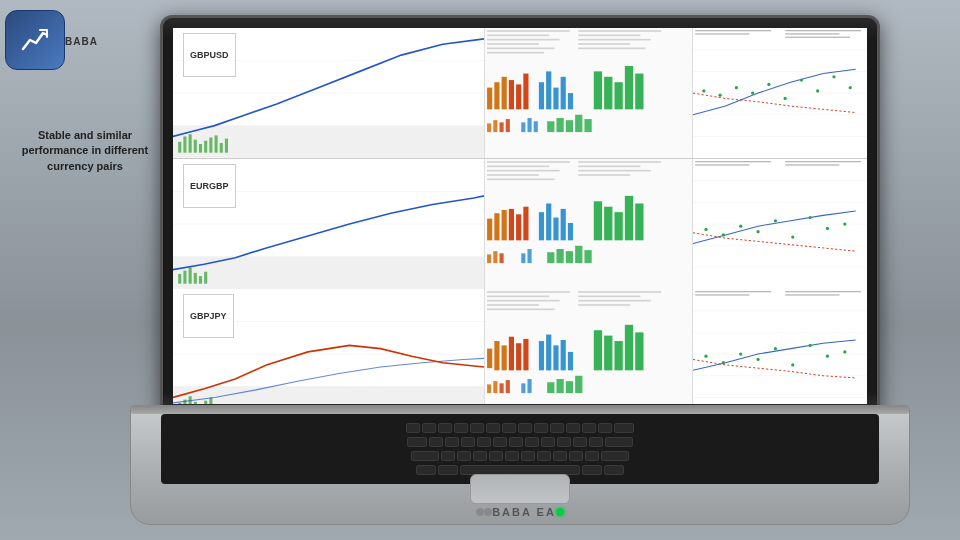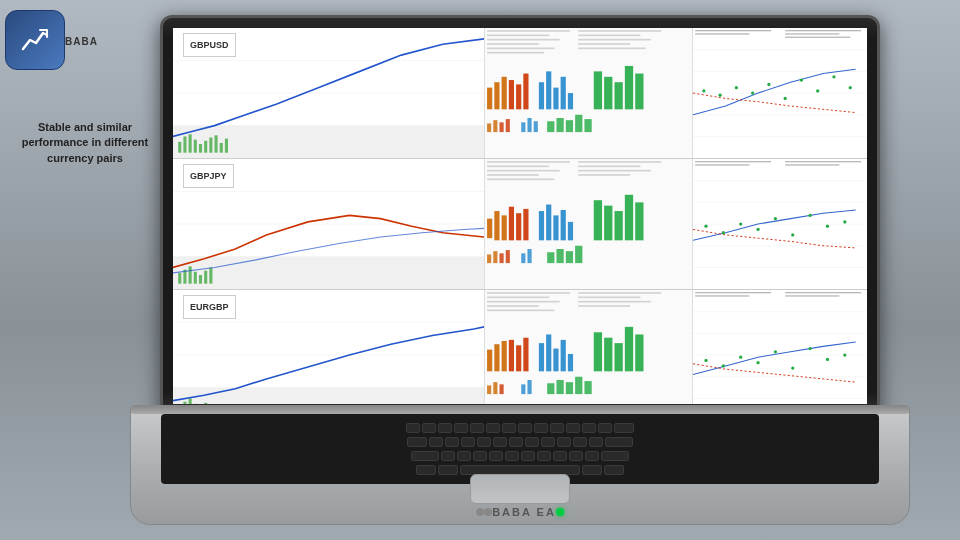--- a/index.html
+++ b/index.html
@@ -38,21 +38,21 @@
       font-size: 10px;
       font-weight: bold;
       margin-top: 3px;
       letter-spacing: 1px;
     }
 
     
     .description-text {
       position: absolute;
       left: 10px;
-      top: 120px;
+      top: 128px;
       width: 150px;
       color: #222;
       font-size: 11px;
       font-weight: bold;
       text-align: center;
       line-height: 1.4;
     }
 
     
     .laptop-wrapper {
@@ -101,21 +101,21 @@
       position: relative;
       background: white;
     }
 
     .chart-label {
       position: absolute;
       top: 5px;
       left: 10px;
       background: white;
       border: 1px solid #ccc;
-      padding: 6px 6px;
+      padding: 16px 6px;
       font-size: 9px;
       font-weight: bold;
       color: #333;
       z-index: 10;
       text-align: center;
     }
 
     
     .chart-equity {
       width: 45%;
@@ -358,114 +358,20 @@
               <circle cx="100" cy="48" r="1.5" fill="#22aa44"></circle>
               <circle cx="115" cy="58" r="1.5" fill="#22aa44"></circle>
               <circle cx="130" cy="45" r="1.5" fill="#22aa44"></circle>
               <circle cx="145" cy="55" r="1.5" fill="#22aa44"></circle>
 
               <rect x="2" y="2" width="70" height="1" fill="#aaa"></rect>
               <rect x="2" y="5" width="50" height="1" fill="#aaa"></rect>
               <rect x="85" y="2" width="70" height="1" fill="#aaa"></rect>
               <rect x="85" y="5" width="50" height="1" fill="#aaa"></rect>
               <rect x="85" y="8" width="60" height="1" fill="#aaa"></rect>
-            </svg>
-          </div>
-        </div>
-
-        <div class="chart-row">
-          <div class="chart-label">GBPJPY</div>
-          <div class="chart-equity">
-            <svg width="100%" height="100%" viewBox="0 0 300 120" preserveAspectRatio="none">
-              <line x1="0" y1="30" x2="300" y2="30" stroke="#eee" stroke-width="0.5"></line>
-              <line x1="0" y1="60" x2="300" y2="60" stroke="#eee" stroke-width="0.5"></line>
-              <line x1="0" y1="90" x2="300" y2="90" stroke="#eee" stroke-width="0.5"></line>
-              <rect x="0" y="90" width="300" height="30" fill="#f0f0f0"></rect>
-
-              <rect x="5" y="105" width="3" height="10" fill="#44aa44" opacity="0.8"></rect>
-              <rect x="10" y="102" width="3" height="13" fill="#44aa44" opacity="0.8"></rect>
-              <rect x="15" y="99" width="3" height="16" fill="#44aa44" opacity="0.8"></rect>
-              <rect x="20" y="104" width="3" height="11" fill="#44aa44" opacity="0.8"></rect>
-              <rect x="25" y="107" width="3" height="8" fill="#44aa44" opacity="0.8"></rect>
-              <rect x="30" y="103" width="3" height="12" fill="#44aa44" opacity="0.8"></rect>
-              <rect x="35" y="100" width="3" height="15" fill="#44aa44" opacity="0.8"></rect>
-
-              <polyline points="0,100 30,92 60,83 90,70 130,58 170,52 200,55 230,62 260,68 300,72" stroke="#cc3300" stroke-width="1.5" fill="none"></polyline>
-
-              <polyline points="0,105 40,100 80,93 120,85 160,78 200,72 240,68 280,65 300,64" stroke="#2255cc" stroke-width="1" fill="none" opacity="0.7"></polyline>
-            </svg>
-          </div>
-          <div class="chart-stats">
-            <svg width="100%" height="100%" viewBox="0 0 200 120" preserveAspectRatio="none">
-              <rect x="0" y="0" width="200" height="120" fill="#fafafa"></rect>
-              <rect x="2" y="2" width="80" height="1.5" fill="#aaa" opacity="0.5"></rect>
-              <rect x="2" y="6" width="60" height="1.5" fill="#aaa" opacity="0.5"></rect>
-              <rect x="2" y="10" width="70" height="1.5" fill="#aaa" opacity="0.5"></rect>
-              <rect x="2" y="14" width="50" height="1.5" fill="#aaa" opacity="0.5"></rect>
-              <rect x="2" y="18" width="65" height="1.5" fill="#aaa" opacity="0.5"></rect>
-              <rect x="90" y="2" width="80" height="1.5" fill="#aaa" opacity="0.5"></rect>
-              <rect x="90" y="6" width="60" height="1.5" fill="#aaa" opacity="0.5"></rect>
-              <rect x="90" y="10" width="70" height="1.5" fill="#aaa" opacity="0.5"></rect>
-              <rect x="90" y="14" width="50" height="1.5" fill="#aaa" opacity="0.5"></rect>
-
-              <rect x="2" y="55" width="5" height="18" fill="#cc6600" opacity="0.9"></rect>
-              <rect x="9" y="48" width="5" height="27" fill="#cc6600" opacity="0.9"></rect>
-              <rect x="16" y="52" width="5" height="23" fill="#cc6600" opacity="0.9"></rect>
-              <rect x="23" y="44" width="5" height="31" fill="#cc3300" opacity="0.9"></rect>
-              <rect x="30" y="50" width="5" height="25" fill="#cc3300" opacity="0.9"></rect>
-              <rect x="37" y="46" width="5" height="29" fill="#cc3300" opacity="0.9"></rect>
-
-              <rect x="52" y="48" width="5" height="27" fill="#2288cc" opacity="0.9"></rect>
-              <rect x="59" y="42" width="5" height="33" fill="#2288cc" opacity="0.9"></rect>
-              <rect x="66" y="52" width="5" height="23" fill="#2288cc" opacity="0.9"></rect>
-              <rect x="73" y="47" width="5" height="28" fill="#2288cc" opacity="0.9"></rect>
-              <rect x="80" y="58" width="5" height="17" fill="#2288cc" opacity="0.9"></rect>
-
-              <rect x="105" y="38" width="8" height="37" fill="#22aa44" opacity="0.9"></rect>
-              <rect x="115" y="43" width="8" height="32" fill="#22aa44" opacity="0.9"></rect>
-              <rect x="125" y="48" width="8" height="27" fill="#22aa44" opacity="0.9"></rect>
-              <rect x="135" y="33" width="8" height="42" fill="#22aa44" opacity="0.9"></rect>
-              <rect x="145" y="40" width="8" height="35" fill="#22aa44" opacity="0.9"></rect>
-
-              <rect x="2" y="88" width="4" height="8" fill="#cc6600" opacity="0.8"></rect>
-              <rect x="8" y="85" width="4" height="11" fill="#cc6600" opacity="0.8"></rect>
-              <rect x="14" y="87" width="4" height="9" fill="#cc3300" opacity="0.8"></rect>
-              <rect x="20" y="84" width="4" height="12" fill="#cc3300" opacity="0.8"></rect>
-              <rect x="35" y="87" width="4" height="9" fill="#2288cc" opacity="0.8"></rect>
-              <rect x="41" y="83" width="4" height="13" fill="#2288cc" opacity="0.8"></rect>
-              <rect x="60" y="86" width="7" height="10" fill="#22aa44" opacity="0.8"></rect>
-              <rect x="69" y="83" width="7" height="13" fill="#22aa44" opacity="0.8"></rect>
-              <rect x="78" y="85" width="7" height="11" fill="#22aa44" opacity="0.8"></rect>
-              <rect x="87" y="80" width="7" height="16" fill="#22aa44" opacity="0.8"></rect>
-            </svg>
-          </div>
-          <div class="chart-signals">
-            <svg width="100%" height="100%" viewBox="0 0 160 120" preserveAspectRatio="none">
-              <rect x="0" y="0" width="160" height="120" fill="white"></rect>
-              <line x1="0" y1="20" x2="160" y2="20" stroke="#eee" stroke-width="0.5"></line>
-              <line x1="0" y1="40" x2="160" y2="40" stroke="#eee" stroke-width="0.5"></line>
-              <line x1="0" y1="60" x2="160" y2="60" stroke="#eee" stroke-width="0.5"></line>
-              <line x1="0" y1="80" x2="160" y2="80" stroke="#eee" stroke-width="0.5"></line>
-              <line x1="0" y1="100" x2="160" y2="100" stroke="#eee" stroke-width="0.5"></line>
-              <polyline points="0,75 30,68 60,60 90,55 120,50 150,47" stroke="#3366cc" stroke-width="1" fill="none"></polyline>
-              <polyline points="0,65 30,70 60,73 90,76 120,80 150,82" stroke="#cc2200" stroke-width="0.8" fill="none" stroke-dasharray="2,2"></polyline>
-
-              <circle cx="12" cy="62" r="1.5" fill="#22aa44"></circle>
-              <circle cx="28" cy="68" r="1.5" fill="#22aa44"></circle>
-              <circle cx="44" cy="60" r="1.5" fill="#22aa44"></circle>
-              <circle cx="60" cy="65" r="1.5" fill="#22aa44"></circle>
-              <circle cx="76" cy="55" r="1.5" fill="#22aa44"></circle>
-              <circle cx="92" cy="70" r="1.5" fill="#22aa44"></circle>
-              <circle cx="108" cy="52" r="1.5" fill="#22aa44"></circle>
-              <circle cx="124" cy="62" r="1.5" fill="#22aa44"></circle>
-              <circle cx="140" cy="58" r="1.5" fill="#22aa44"></circle>
-              <rect x="2" y="2" width="70" height="1" fill="#aaa"></rect>
-              <rect x="2" y="5" width="50" height="1" fill="#aaa"></rect>
-              <rect x="85" y="2" width="70" height="1" fill="#aaa"></rect>
-              <rect x="85" y="5" width="50" height="1" fill="#aaa"></rect>
             </svg>
           </div>
         </div>
 
         <div class="chart-row" style="border-bottom:none;">
           <div class="chart-label">EURGBP</div>
           <div class="chart-equity">
             <svg width="100%" height="100%" viewBox="0 0 300 120" preserveAspectRatio="none">
               <line x1="0" y1="30" x2="300" y2="30" stroke="#eee" stroke-width="0.5"></line>
               <line x1="0" y1="60" x2="300" y2="60" stroke="#eee" stroke-width="0.5"></line>
@@ -541,20 +447,114 @@
               <circle cx="124" cy="64" r="1.5" fill="#22aa44"></circle>
               <circle cx="140" cy="60" r="1.5" fill="#22aa44"></circle>
               <rect x="2" y="2" width="70" height="1" fill="#aaa"></rect>
               <rect x="2" y="5" width="50" height="1" fill="#aaa"></rect>
               <rect x="85" y="2" width="70" height="1" fill="#aaa"></rect>
               <rect x="85" y="5" width="50" height="1" fill="#aaa"></rect>
             </svg>
           </div>
         </div>
 
+        <div class="chart-row">
+          <div class="chart-label">GBPJPY</div>
+          <div class="chart-equity">
+            <svg width="100%" height="100%" viewBox="0 0 300 120" preserveAspectRatio="none">
+              <line x1="0" y1="30" x2="300" y2="30" stroke="#eee" stroke-width="0.5"></line>
+              <line x1="0" y1="60" x2="300" y2="60" stroke="#eee" stroke-width="0.5"></line>
+              <line x1="0" y1="90" x2="300" y2="90" stroke="#eee" stroke-width="0.5"></line>
+              <rect x="0" y="90" width="300" height="30" fill="#f0f0f0"></rect>
+
+              <rect x="5" y="105" width="3" height="10" fill="#44aa44" opacity="0.8"></rect>
+              <rect x="10" y="102" width="3" height="13" fill="#44aa44" opacity="0.8"></rect>
+              <rect x="15" y="99" width="3" height="16" fill="#44aa44" opacity="0.8"></rect>
+              <rect x="20" y="104" width="3" height="11" fill="#44aa44" opacity="0.8"></rect>
+              <rect x="25" y="107" width="3" height="8" fill="#44aa44" opacity="0.8"></rect>
+              <rect x="30" y="103" width="3" height="12" fill="#44aa44" opacity="0.8"></rect>
+              <rect x="35" y="100" width="3" height="15" fill="#44aa44" opacity="0.8"></rect>
+
+              <polyline points="0,100 30,92 60,83 90,70 130,58 170,52 200,55 230,62 260,68 300,72" stroke="#cc3300" stroke-width="1.5" fill="none"></polyline>
+
+              <polyline points="0,105 40,100 80,93 120,85 160,78 200,72 240,68 280,65 300,64" stroke="#2255cc" stroke-width="1" fill="none" opacity="0.7"></polyline>
+            </svg>
+          </div>
+          <div class="chart-stats">
+            <svg width="100%" height="100%" viewBox="0 0 200 120" preserveAspectRatio="none">
+              <rect x="0" y="0" width="200" height="120" fill="#fafafa"></rect>
+              <rect x="2" y="2" width="80" height="1.5" fill="#aaa" opacity="0.5"></rect>
+              <rect x="2" y="6" width="60" height="1.5" fill="#aaa" opacity="0.5"></rect>
+              <rect x="2" y="10" width="70" height="1.5" fill="#aaa" opacity="0.5"></rect>
+              <rect x="2" y="14" width="50" height="1.5" fill="#aaa" opacity="0.5"></rect>
+              <rect x="2" y="18" width="65" height="1.5" fill="#aaa" opacity="0.5"></rect>
+              <rect x="90" y="2" width="80" height="1.5" fill="#aaa" opacity="0.5"></rect>
+              <rect x="90" y="6" width="60" height="1.5" fill="#aaa" opacity="0.5"></rect>
+              <rect x="90" y="10" width="70" height="1.5" fill="#aaa" opacity="0.5"></rect>
+              <rect x="90" y="14" width="50" height="1.5" fill="#aaa" opacity="0.5"></rect>
+
+              <rect x="2" y="55" width="5" height="18" fill="#cc6600" opacity="0.9"></rect>
+              <rect x="9" y="48" width="5" height="27" fill="#cc6600" opacity="0.9"></rect>
+              <rect x="16" y="52" width="5" height="23" fill="#cc6600" opacity="0.9"></rect>
+              <rect x="23" y="44" width="5" height="31" fill="#cc3300" opacity="0.9"></rect>
+              <rect x="30" y="50" width="5" height="25" fill="#cc3300" opacity="0.9"></rect>
+              <rect x="37" y="46" width="5" height="29" fill="#cc3300" opacity="0.9"></rect>
+
+              <rect x="52" y="48" width="5" height="27" fill="#2288cc" opacity="0.9"></rect>
+              <rect x="59" y="42" width="5" height="33" fill="#2288cc" opacity="0.9"></rect>
+              <rect x="66" y="52" width="5" height="23" fill="#2288cc" opacity="0.9"></rect>
+              <rect x="73" y="47" width="5" height="28" fill="#2288cc" opacity="0.9"></rect>
+              <rect x="80" y="58" width="5" height="17" fill="#2288cc" opacity="0.9"></rect>
+
+              <rect x="105" y="38" width="8" height="37" fill="#22aa44" opacity="0.9"></rect>
+              <rect x="115" y="43" width="8" height="32" fill="#22aa44" opacity="0.9"></rect>
+              <rect x="125" y="48" width="8" height="27" fill="#22aa44" opacity="0.9"></rect>
+              <rect x="135" y="33" width="8" height="42" fill="#22aa44" opacity="0.9"></rect>
+              <rect x="145" y="40" width="8" height="35" fill="#22aa44" opacity="0.9"></rect>
+
+              <rect x="2" y="88" width="4" height="8" fill="#cc6600" opacity="0.8"></rect>
+              <rect x="8" y="85" width="4" height="11" fill="#cc6600" opacity="0.8"></rect>
+              <rect x="14" y="87" width="4" height="9" fill="#cc3300" opacity="0.8"></rect>
+              <rect x="20" y="84" width="4" height="12" fill="#cc3300" opacity="0.8"></rect>
+              <rect x="35" y="87" width="4" height="9" fill="#2288cc" opacity="0.8"></rect>
+              <rect x="41" y="83" width="4" height="13" fill="#2288cc" opacity="0.8"></rect>
+              <rect x="60" y="86" width="7" height="10" fill="#22aa44" opacity="0.8"></rect>
+              <rect x="69" y="83" width="7" height="13" fill="#22aa44" opacity="0.8"></rect>
+              <rect x="78" y="85" width="7" height="11" fill="#22aa44" opacity="0.8"></rect>
+              <rect x="87" y="80" width="7" height="16" fill="#22aa44" opacity="0.8"></rect>
+            </svg>
+          </div>
+          <div class="chart-signals">
+            <svg width="100%" height="100%" viewBox="0 0 160 120" preserveAspectRatio="none">
+              <rect x="0" y="0" width="160" height="120" fill="white"></rect>
+              <line x1="0" y1="20" x2="160" y2="20" stroke="#eee" stroke-width="0.5"></line>
+              <line x1="0" y1="40" x2="160" y2="40" stroke="#eee" stroke-width="0.5"></line>
+              <line x1="0" y1="60" x2="160" y2="60" stroke="#eee" stroke-width="0.5"></line>
+              <line x1="0" y1="80" x2="160" y2="80" stroke="#eee" stroke-width="0.5"></line>
+              <line x1="0" y1="100" x2="160" y2="100" stroke="#eee" stroke-width="0.5"></line>
+              <polyline points="0,75 30,68 60,60 90,55 120,50 150,47" stroke="#3366cc" stroke-width="1" fill="none"></polyline>
+              <polyline points="0,65 30,70 60,73 90,76 120,80 150,82" stroke="#cc2200" stroke-width="0.8" fill="none" stroke-dasharray="2,2"></polyline>
+
+              <circle cx="12" cy="62" r="1.5" fill="#22aa44"></circle>
+              <circle cx="28" cy="68" r="1.5" fill="#22aa44"></circle>
+              <circle cx="44" cy="60" r="1.5" fill="#22aa44"></circle>
+              <circle cx="60" cy="65" r="1.5" fill="#22aa44"></circle>
+              <circle cx="76" cy="55" r="1.5" fill="#22aa44"></circle>
+              <circle cx="92" cy="70" r="1.5" fill="#22aa44"></circle>
+              <circle cx="108" cy="52" r="1.5" fill="#22aa44"></circle>
+              <circle cx="124" cy="62" r="1.5" fill="#22aa44"></circle>
+              <circle cx="140" cy="58" r="1.5" fill="#22aa44"></circle>
+              <rect x="2" y="2" width="70" height="1" fill="#aaa"></rect>
+              <rect x="2" y="5" width="50" height="1" fill="#aaa"></rect>
+              <rect x="85" y="2" width="70" height="1" fill="#aaa"></rect>
+              <rect x="85" y="5" width="50" height="1" fill="#aaa"></rect>
+            </svg>
+          </div>
+        </div>
+
       </div>
     </div>
   </div>
 
   <div class="laptop-body">
     <div class="laptop-hinge"></div>
     <div class="laptop-keyboard-area">
 
       <div class="keyboard-row">
         <div class="key"></div>

